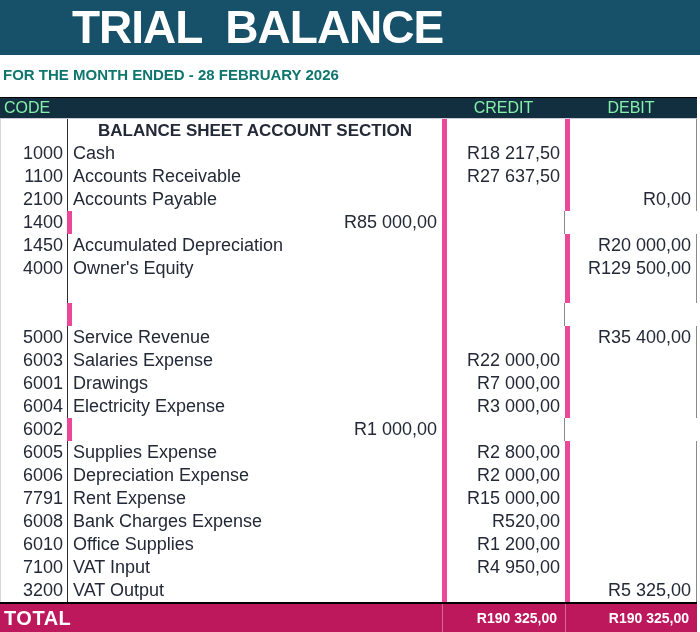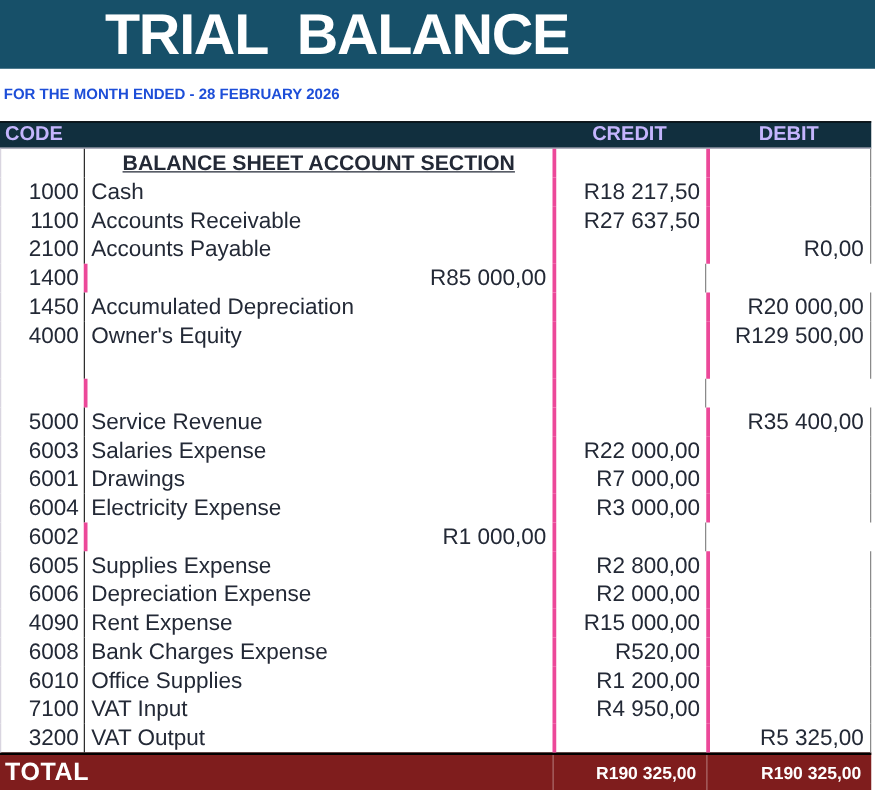--- a/index.html
+++ b/index.html
@@ -5,64 +5,64 @@
   html,body{margin:0;padding:0;background:#ffffff;}
   body{
     width:700px;height:632px;overflow:hidden;
     font-family:"Liberation Sans","DejaVu Sans",sans-serif;
     color:#232936;position:relative;
   }
 
   
   .band{
     height:55px;background:#175069;
-    display:flex;align-items:center;padding-left:12px;
+    display:flex;align-items:center;
   }
   .band .title{
     color:#ffffff;font-weight:bold;font-size:46px;line-height:55px;
     letter-spacing:-1px;word-spacing:12px;padding-left:72px;white-space:nowrap;
   }
 
   
   .subtitle{
     margin:10px 0 0 3px;height:20px;line-height:20px;
-    font-size:12px;font-weight:bold;color:#1d4ed8;letter-spacing:0px;
+    font-size:15px;font-weight:bold;color:#0f766e;letter-spacing:0px;
   }
 
   
   .tbl{width:697px;}
   .grid4{display:grid;grid-template-columns:67px 375px 123px 132px;}
 
   
   .header-row{
     margin-top:12px;height:22px;background:#112f3e;
     border-top:1px solid #000;border-bottom:1px solid #cfc9d6;
     box-sizing:border-box;align-items:center;
   }
-  .header-row .hcell{color:#c4b5fd;font-weight:bold;font-size:16px;line-height:20px;}
+  .header-row .hcell{color:#86efac;font-weight:normal;font-size:16px;line-height:20px;}
   .header-row .h-code{padding-left:4px;text-align:left;}
   .header-row .h-name{}
   .header-row .h-amount{text-align:center;}
 
   
   .row{height:23px;align-items:center;box-sizing:border-box;}
   .cell{
     height:23px;display:flex;align-items:center;box-sizing:border-box;
     font-size:18px;overflow:hidden;white-space:nowrap;
   }
   .cell.code{justify-content:flex-end;padding-right:4px;border-left:1px solid #d9d5e0;}
   .cell.name{justify-content:flex-start;padding-left:5px;border-left:1px solid #2e2e2e;}
-  .cell.amount{justify-content:flex-end;padding-right:5px;border-left:3px solid #ec4899;}
+  .cell.amount{justify-content:flex-end;padding-right:5px;border-left:5px solid #ec4899;}
   .cell.amount:last-child{border-right:1px solid #8a8a8a;}
-  .row.section .cell.name{justify-content:center;font-weight:bold;font-size:17px;padding-left:0;text-decoration:underline;}
+  .row.section .cell.name{justify-content:center;font-weight:bold;font-size:17px;padding-left:0;}
 
   
   .total-row{
     display:grid;grid-template-columns:442px 123px 132px;
-    height:30px;background:#7f1d1d;border-top:2px solid #000;
+    height:30px;background:#be185d;border-top:2px solid #000;
     box-sizing:border-box;align-items:center;color:#ffffff;font-weight:bold;
   }
   .total-row .tcell{height:28px;display:flex;align-items:center;box-sizing:border-box;}
   .total-row .t-label{font-size:20px;padding-left:4px;letter-spacing:0.5px;}
   .total-row .t-amount{
     font-size:14px;justify-content:flex-end;padding-right:8px;
     border-left:1px solid rgba(255,255,255,0.35);
   }
 </style>
 </head>
@@ -169,21 +169,21 @@
       <div class="cell amount">R2 800,00</div>
       <div class="cell amount"></div>
     </div>
     <div class="row grid4">
       <div class="cell code">6006</div>
       <div class="cell name">Depreciation Expense</div>
       <div class="cell amount">R2 000,00</div>
       <div class="cell amount"></div>
     </div>
     <div class="row grid4">
-      <div class="cell code">4090</div>
+      <div class="cell code">7791</div>
       <div class="cell name">Rent Expense</div>
       <div class="cell amount">R15 000,00</div>
       <div class="cell amount"></div>
     </div>
     <div class="row grid4">
       <div class="cell code">6008</div>
       <div class="cell name">Bank Charges Expense</div>
       <div class="cell amount">R520,00</div>
       <div class="cell amount"></div>
     </div>

